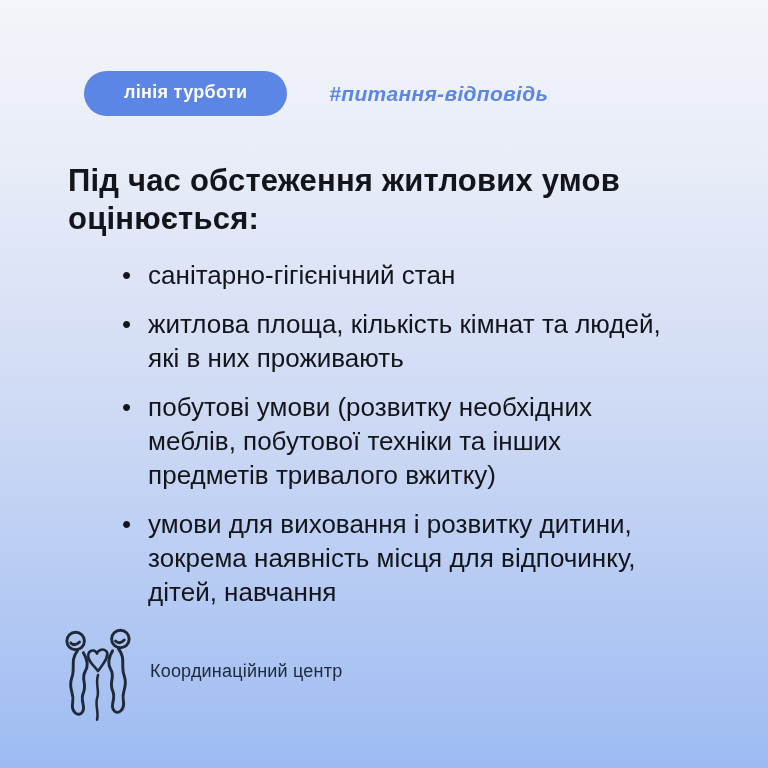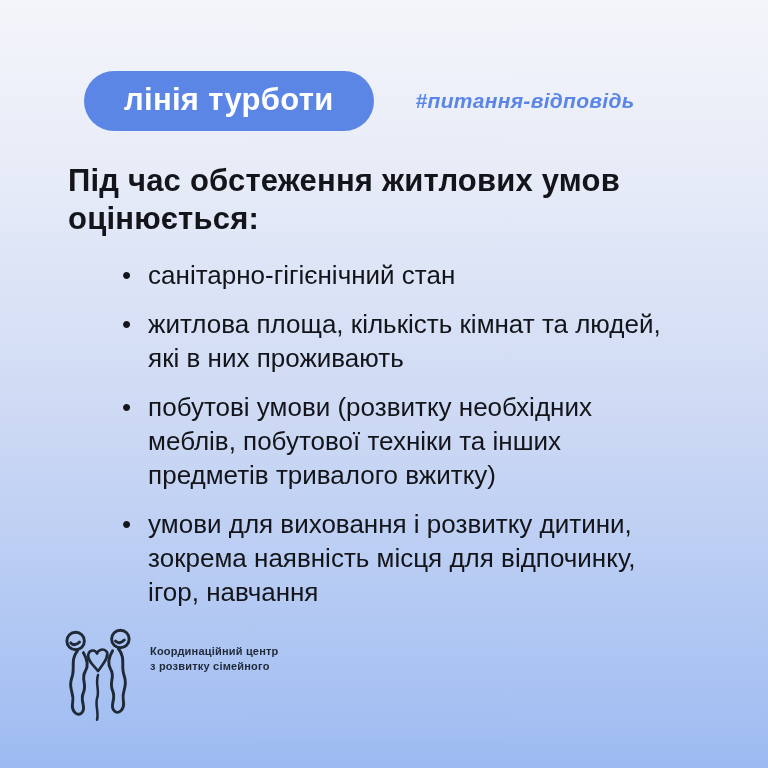--- a/index.html
+++ b/index.html
@@ -11,21 +11,21 @@
   .card {
     position:relative; width:768px; height:768px; overflow:hidden;
     background:linear-gradient(180deg,#f4f5fa 0%,#e9edf8 20%,#cdd9f4 55%,#9dbbf2 100%);
   }
   .header-row {
     position:absolute; top:71px; left:84px;
     display:flex; align-items:center; gap:42px;
   }
   .badge {
     background:#5b86e6; color:#ffffff;
-    font-size:31px; font-weight:700; letter-spacing:.3px;
+    font-size:18px; font-weight:700; letter-spacing:.3px;
     padding:11px 40px 13px; border-radius:40px; white-space:nowrap;
   }
   .hashtag {
     color:#5b86e6; font-size:21px; font-weight:800; letter-spacing:.3px;
     white-space:nowrap;
     font-style:italic;
   }
   .title {
     position:absolute; top:162px; left:68px; width:636px;
     font-size:31px; font-weight:800; color:#13151a;
@@ -39,22 +39,22 @@
     display:flex; gap:17px; margin-bottom:15px;
     font-size:26px; font-weight:500; color:#13151a; line-height:34px;
   }
   .dot { flex:0 0 auto; }
   .footer {
     position:absolute; left:62px; top:628px;
     display:flex; align-items:flex-start; gap:16px;
   }
   .logo svg { display:block; }
   .org {
-    margin-top:16px;
-    font-size:11px; font-weight:700; color:#1f2937;
+    margin-top:32px;
+    font-size:18px; font-weight:400; color:#1f2937;
     line-height:1.32; letter-spacing:.2px;
   }
 </style>
 </head>
 <body>
 
 <div class="card">
 
   <div class="header-row">
     <div class="badge">лінія турботи</div>
@@ -71,21 +71,21 @@
     <li>
       <span class="dot">•</span>
       <span>житлова площа, кількість кімнат та людей, які в них проживають</span>
     </li>
     <li>
       <span class="dot">•</span>
       <span>побутові умови (розвитку необхідних меблів, побутової техніки та інших предметів тривалого вжитку)</span>
     </li>
     <li>
       <span class="dot">•</span>
-      <span>умови для виховання і розвитку дитини, зокрема наявність місця для відпочинку, ігор, навчання</span>
+      <span>умови для виховання і розвитку дитини, зокрема наявність місця для відпочинку, дітей, навчання</span>
     </li>
   </ul>
 
   <div class="footer">
     <div class="logo">
       <svg width="72" height="96" viewBox="0 0 74 98" fill="none" stroke="#1f2937" stroke-width="3" stroke-linecap="round" stroke-linejoin="round">
 
         <circle cx="14" cy="13" r="9"></circle>
         <path d="M9,15 q4,4 9,-1"></path>
 
@@ -96,17 +96,16 @@
 
         <path d="M16,23 C8,33 14,41 10,51 C6,63 13,66 11,76 C9,86 17,92 21,86 C25,80 18,75 22,66 C26,57 19,52 24,44 C28,37 25,30 22,25"></path>
 
         <path d="M58,21 C66,31 60,39 64,49 C68,61 61,64 63,74 C65,84 57,90 53,84 C49,78 56,73 52,64 C48,55 55,50 50,42 C46,35 49,28 52,23"></path>
 
         <path d="M37,48 C34,58 39,64 36,72 C34,80 38,86 36,94" stroke-width="2.6"></path>
       </svg>
     </div>
     <div class="org">
       <div>Координаційний центр</div>
-      <div>з розвитку сімейного</div>
     </div>
   </div>
 
 </div>
 
 </body></html>

